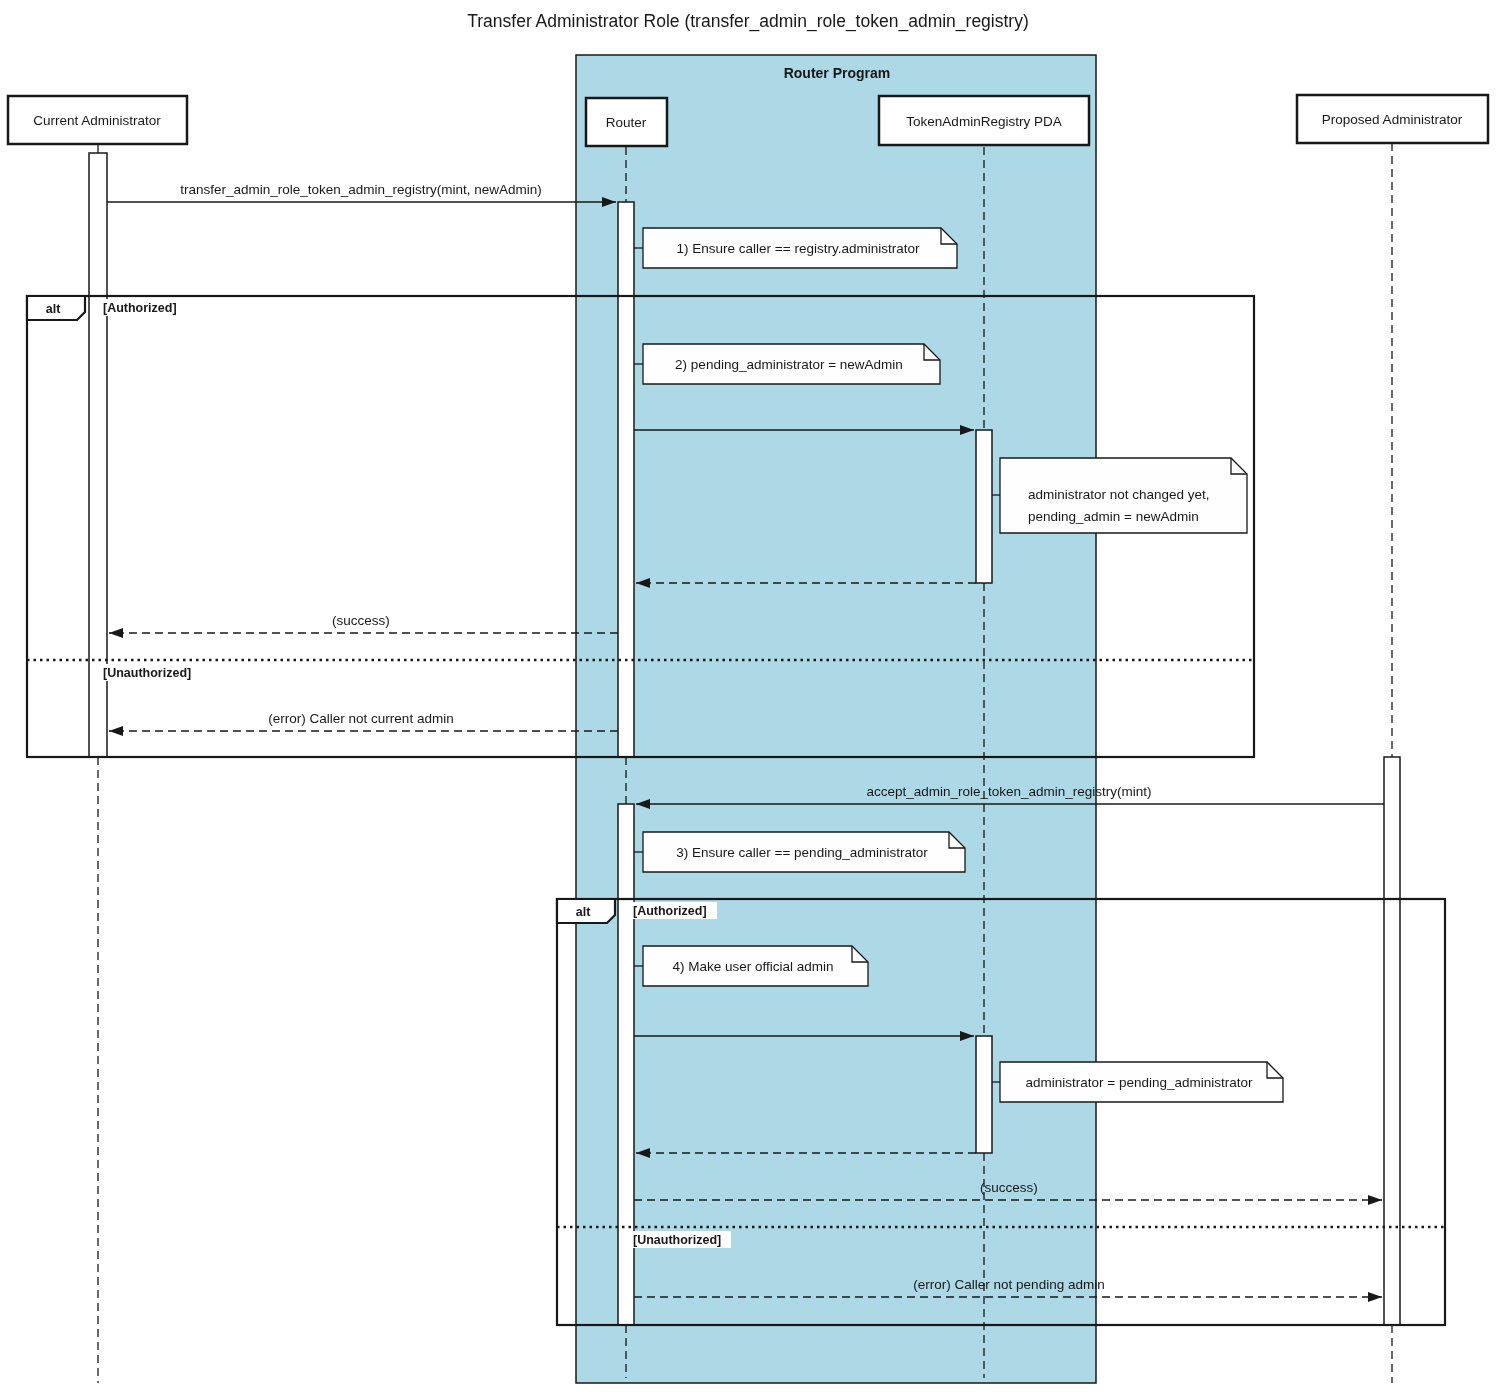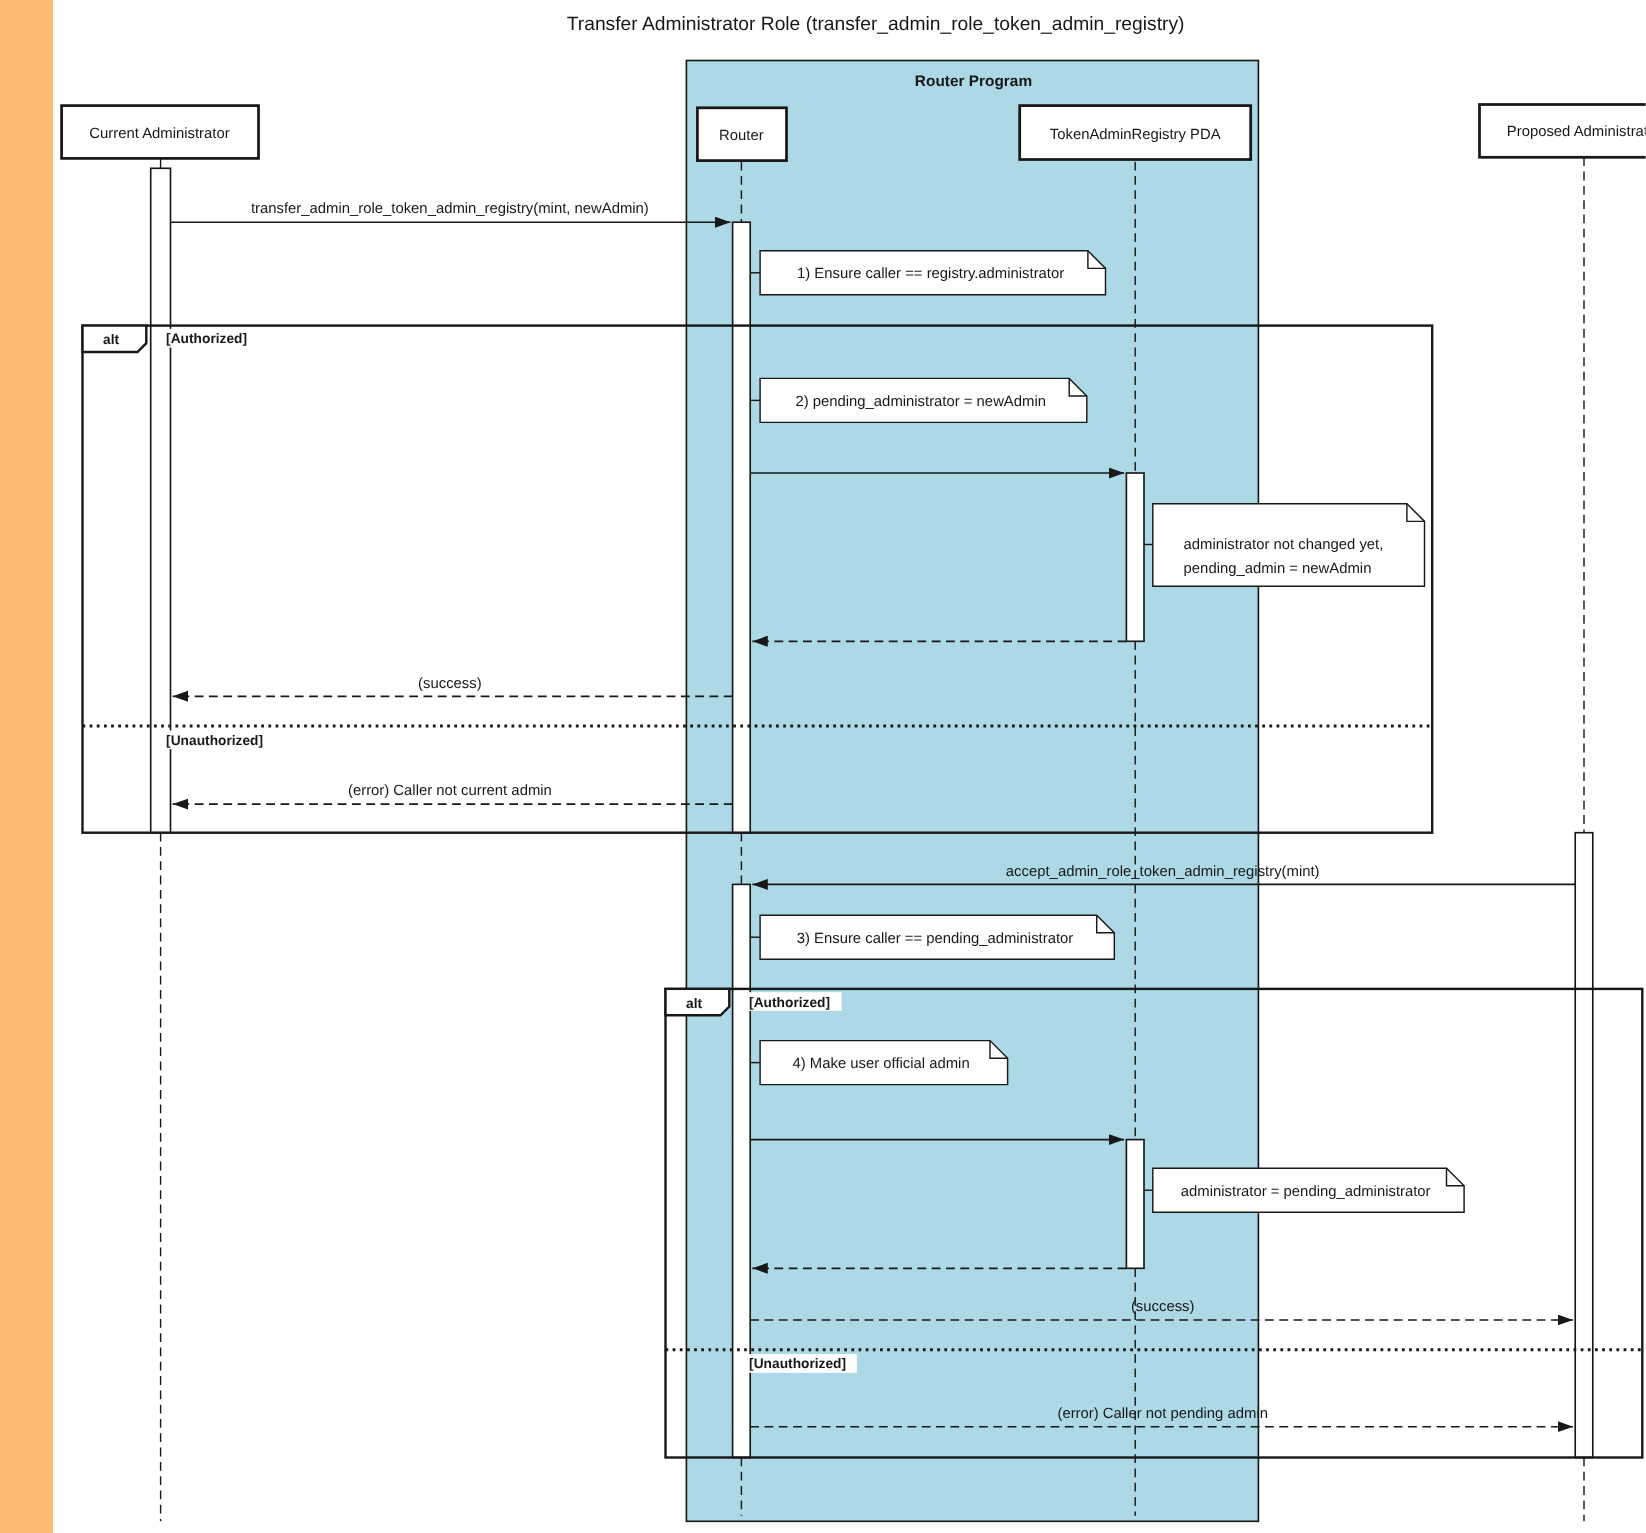--- a/index.html
+++ b/index.html
@@ -1,16 +1,16 @@
 <!DOCTYPE html>
 <html><head>
 <meta charset="utf-8">
 <style>
   html, body { margin: 0; padding: 0; background: #ffffff; }
-  .diagram-wrap { width: 1248px; height: 1394px; position: relative; background: #fdba74; padding-left: 48px; }
+  .diagram-wrap { width: 1248px; height: 1394px; position: relative; background: #f97316; }
   svg { display: block; font-family: "Liberation Sans", sans-serif; }
 
   .frame-fill   { fill: #ADD8E6; stroke: #181818; stroke-width: 1.5; }
   .lifeline     { stroke: #181818; stroke-width: 1.3; stroke-dasharray: 8 5; fill: none; }
   .pbox         { fill: #ffffff; stroke: #181818; stroke-width: 2.5; }
   .activation   { fill: #ffffff; stroke: #181818; stroke-width: 1.5; }
   .msg-solid    { stroke: #181818; stroke-width: 1.5; fill: none; }
   .msg-dashed   { stroke: #181818; stroke-width: 1.5; stroke-dasharray: 8 5; fill: none; }
   .note-shape   { fill: #fefefe; stroke: #181818; stroke-width: 1.3; }
   .note-fold    { fill: none; stroke: #181818; stroke-width: 1.3; }

